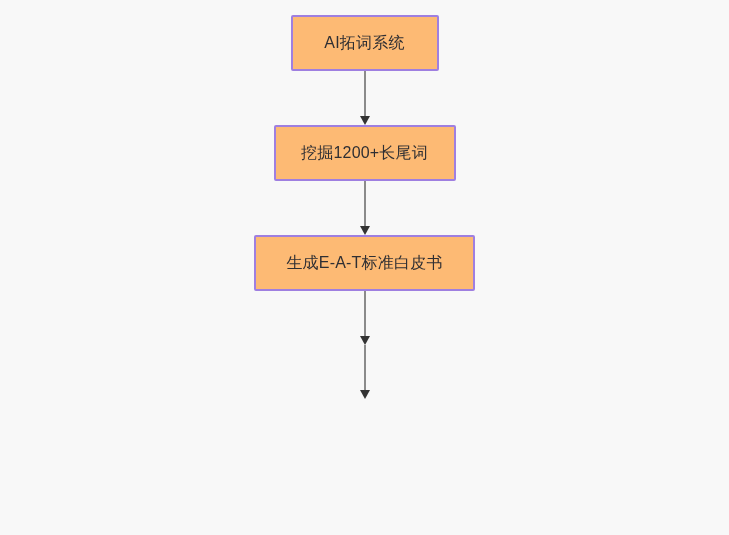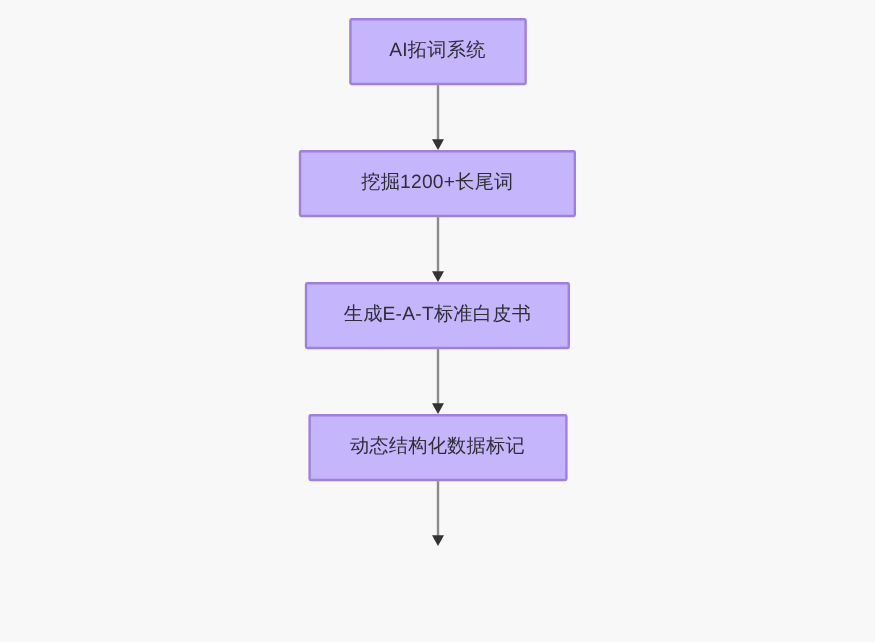--- a/index.html
+++ b/index.html
@@ -24,21 +24,21 @@
     left: 0;
     top: 0;
     width: 729px;
     display: flex;
     flex-direction: column;
     align-items: center;
   }
   .node {
     box-sizing: border-box;
     height: 56px;
-    background: #c4b5fd;
+    background: #fdba74;
     border: 2px solid #9f7fe0;
     border-radius: 2px;
     display: flex;
     align-items: center;
     justify-content: center;
     color: #2f2f33;
     font-size: 16px;
     line-height: 1;
     letter-spacing: 0.2px;
     white-space: nowrap;
@@ -68,21 +68,21 @@
     left: 50%;
     transform: translateX(-50%);
     width: 0;
     height: 0;
     border-left: 5px solid transparent;
     border-right: 5px solid transparent;
     border-top: 9px solid #333333;
   }
   
   .n1 { width: 148px; }
-  .n2 { width: 231px; justify-content: center; }
+  .n2 { width: 182px; justify-content: center; }
   .n3 { width: 221px; }
   .n4 { width: 216px; }
   .n5 { width: 236px; }
   .spacer-top { height: 15px; }
 </style>
 </head>
 <body>
 
 <div id="flowchart">
   <div class="flow-column">
@@ -109,23 +109,20 @@
 
     <div class="node n3">
       <span class="node-label">生成E-A-T标准白皮书</span>
     </div>
 
     <div class="connector">
       <span class="line"></span>
       <span class="head"></span>
     </div>
 
-    <div class="node n4">
-      <span class="node-label">动态结构化数据标记</span>
-    </div>
 
     <div class="connector">
       <span class="line"></span>
       <span class="head"></span>
     </div>
 
 
   </div>
 </div>
 

